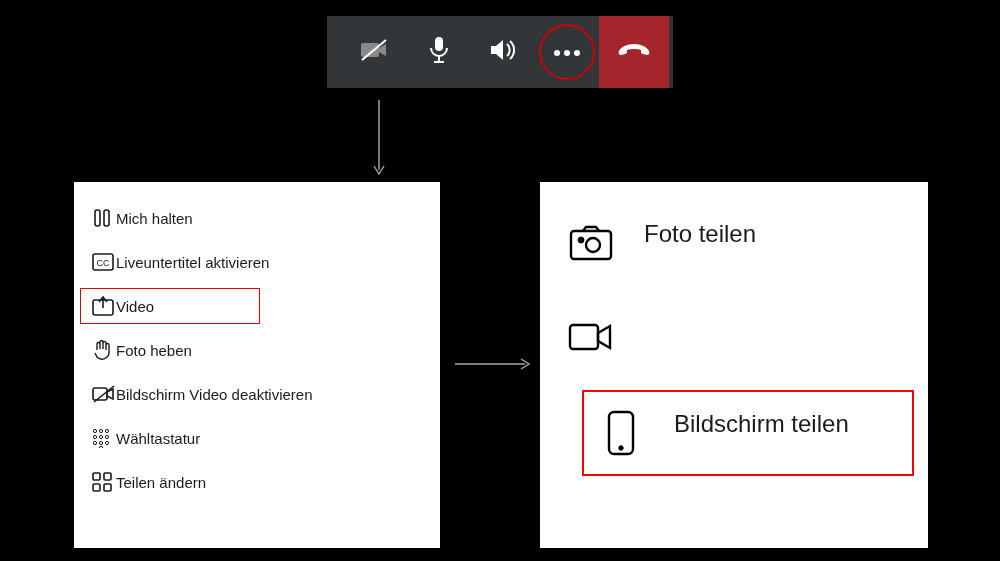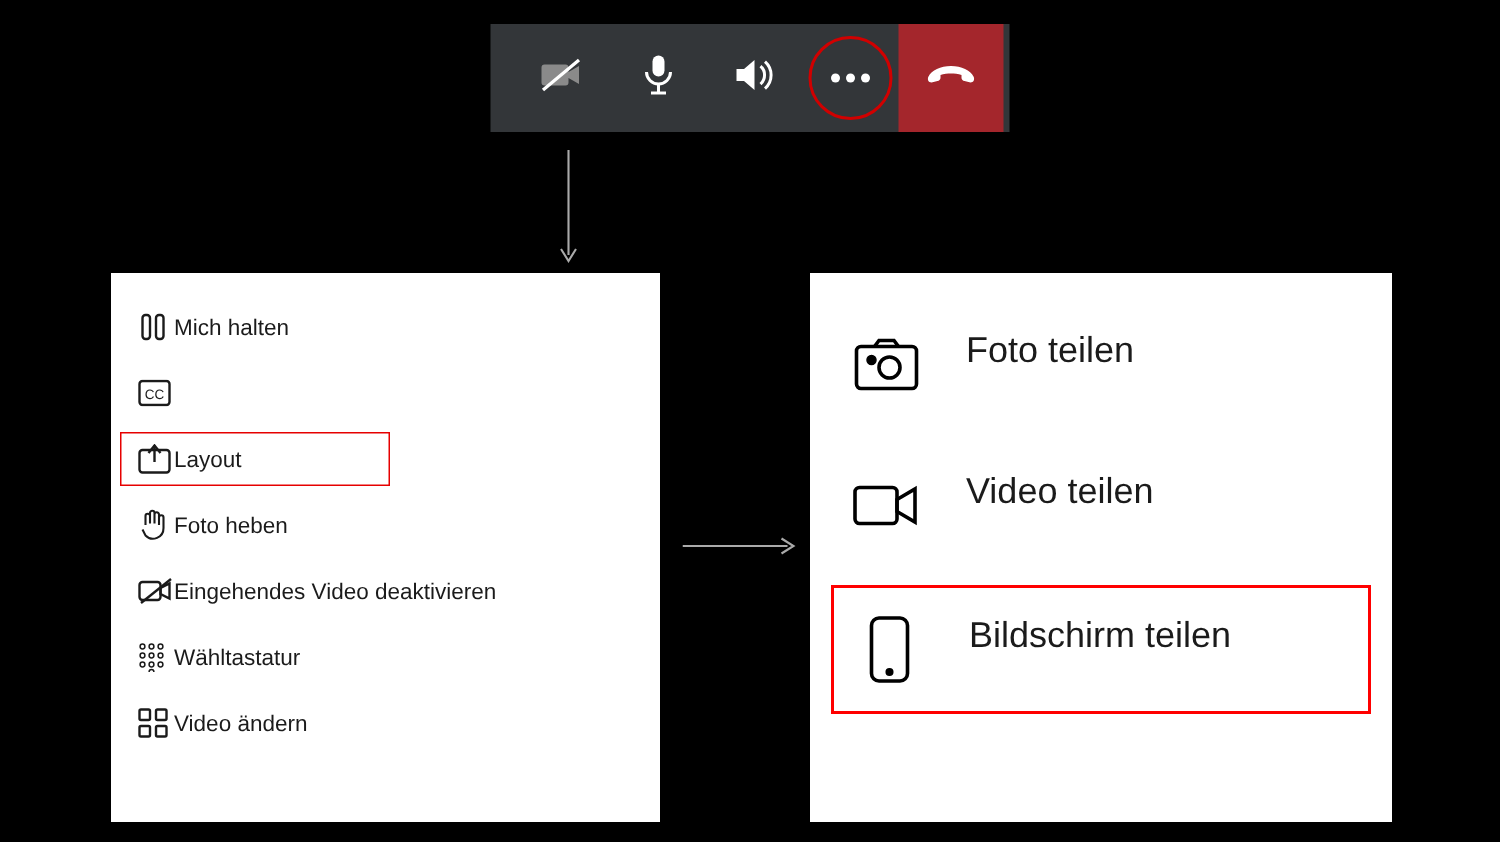--- a/index.html
+++ b/index.html
@@ -128,20 +128,21 @@
     width: 46px;
     height: 46px;
     display: flex;
     align-items: center;
     justify-content: center;
     flex-shrink: 0;
   }
   .sitem .icon svg { stroke: #000; fill: none; }
   .sitem.highlight {
     border: 2.5px solid #ff0000;
+    margin-left: 28px;
   }
 </style>
 </head>
 <body>
 
 <div class="toolbar-wrap">
   <div class="toolbar">
 
     <div class="tbtn muted-video">
       <span class="icon">
@@ -217,51 +218,52 @@
     <span>Mich halten</span>
   </div>
 
   <div class="mitem">
     <span class="icon">
       <svg width="22" height="18" viewBox="0 0 22 18">
           <rect x="1" y="1" width="20" height="16" rx="2" stroke-width="1.6"></rect>
           <text x="11" y="13" text-anchor="middle" font-size="9" fill="#1b1b1b" stroke="none" font-family="Arial">CC</text>
         </svg>
     </span>
+    <span>Liveuntertitel aktivieren</span>
   </div>
 
   <div class="mitem highlight">
     <span class="icon">
       <svg width="22" height="20" viewBox="0 0 22 20">
           <rect x="1" y="4" width="20" height="15" rx="2" stroke-width="1.6"></rect>
           <polyline points="7,6 11,1 15,6" stroke-width="1.6"></polyline>
           <line x1="11" y1="1" x2="11" y2="12" stroke-width="1.6"></line>
         </svg>
     </span>
-    <span>Layout</span>
+    <span>Video</span>
   </div>
 
   <div class="mitem">
     <span class="icon">
       <svg width="20" height="22" viewBox="0 0 20 22">
           <path d="M5 11 V5 a1.5 1.5 0 0 1 3 0 V10 M8 10 V3 a1.5 1.5 0 0 1 3 0 V10 M11 10 V4 a1.5 1.5 0 0 1 3 0 V11 M14 11 V6 a1.5 1.5 0 0 1 3 0 V13 a7 7 0 0 1 -12 5 L3 14" stroke-width="1.4"></path>
         </svg>
     </span>
     <span>Foto heben</span>
   </div>
 
   <div class="mitem">
     <span class="icon">
       <svg width="24" height="18" viewBox="0 0 24 18">
           <rect x="1" y="3" width="14" height="12" rx="2" stroke-width="1.6"></rect>
           <path d="M15 7 l6 -3 v10 l-6 -3 z" stroke-width="1.6"></path>
           <line x1="2" y1="17" x2="22" y2="1" stroke-width="1.6"></line>
         </svg>
     </span>
-    <span>Eingehendes Video deaktivieren</span>
+    <span>Bildschirm Video deaktivieren</span>
   </div>
 
   <div class="mitem">
     <span class="icon">
       <svg width="18" height="20" viewBox="0 0 18 20" fill="#1b1b1b" stroke="none">
         <circle cx="3" cy="3" r="1.6"></circle>
           <circle cx="9" cy="3" r="1.6"></circle>
           <circle cx="15" cy="3" r="1.6"></circle>
         <circle cx="3" cy="9" r="1.6"></circle>
           <circle cx="9" cy="9" r="1.6"></circle>
@@ -277,21 +279,21 @@
 
   <div class="mitem">
     <span class="icon">
       <svg width="20" height="20" viewBox="0 0 20 20">
           <rect x="1" y="1" width="7" height="7" rx="1" stroke-width="1.6"></rect>
           <rect x="12" y="1" width="7" height="7" rx="1" stroke-width="1.6"></rect>
           <rect x="1" y="12" width="7" height="7" rx="1" stroke-width="1.6"></rect>
           <rect x="12" y="12" width="7" height="7" rx="1" stroke-width="1.6"></rect>
         </svg>
     </span>
-    <span>Video ändern</span>
+    <span>Teilen ändern</span>
   </div>
 
 </div>
 
 <div class="menu-right">
 
   <div class="sitem">
     <span class="icon">
       <svg width="44" height="36" viewBox="0 0 44 36">
           <rect x="2" y="6" width="40" height="28" rx="3" stroke-width="2.4"></rect>
@@ -303,21 +305,20 @@
     <span>Foto teilen</span>
   </div>
 
   <div class="sitem">
     <span class="icon">
       <svg width="46" height="32" viewBox="0 0 46 32">
           <rect x="2" y="4" width="28" height="24" rx="3" stroke-width="2.4"></rect>
           <path d="M30 12 l12 -7 v22 l-12 -7 z" stroke-width="2.4"></path>
         </svg>
     </span>
-    <span>Video teilen</span>
   </div>
 
   <div class="sitem highlight">
     <span class="icon">
       <svg width="30" height="46" viewBox="0 0 30 46">
           <rect x="3" y="2" width="24" height="42" rx="5" stroke-width="2.4"></rect>
           <circle cx="15" cy="38" r="2.2" fill="#000"></circle>
         </svg>
     </span>
     <span>Bildschirm teilen</span>

